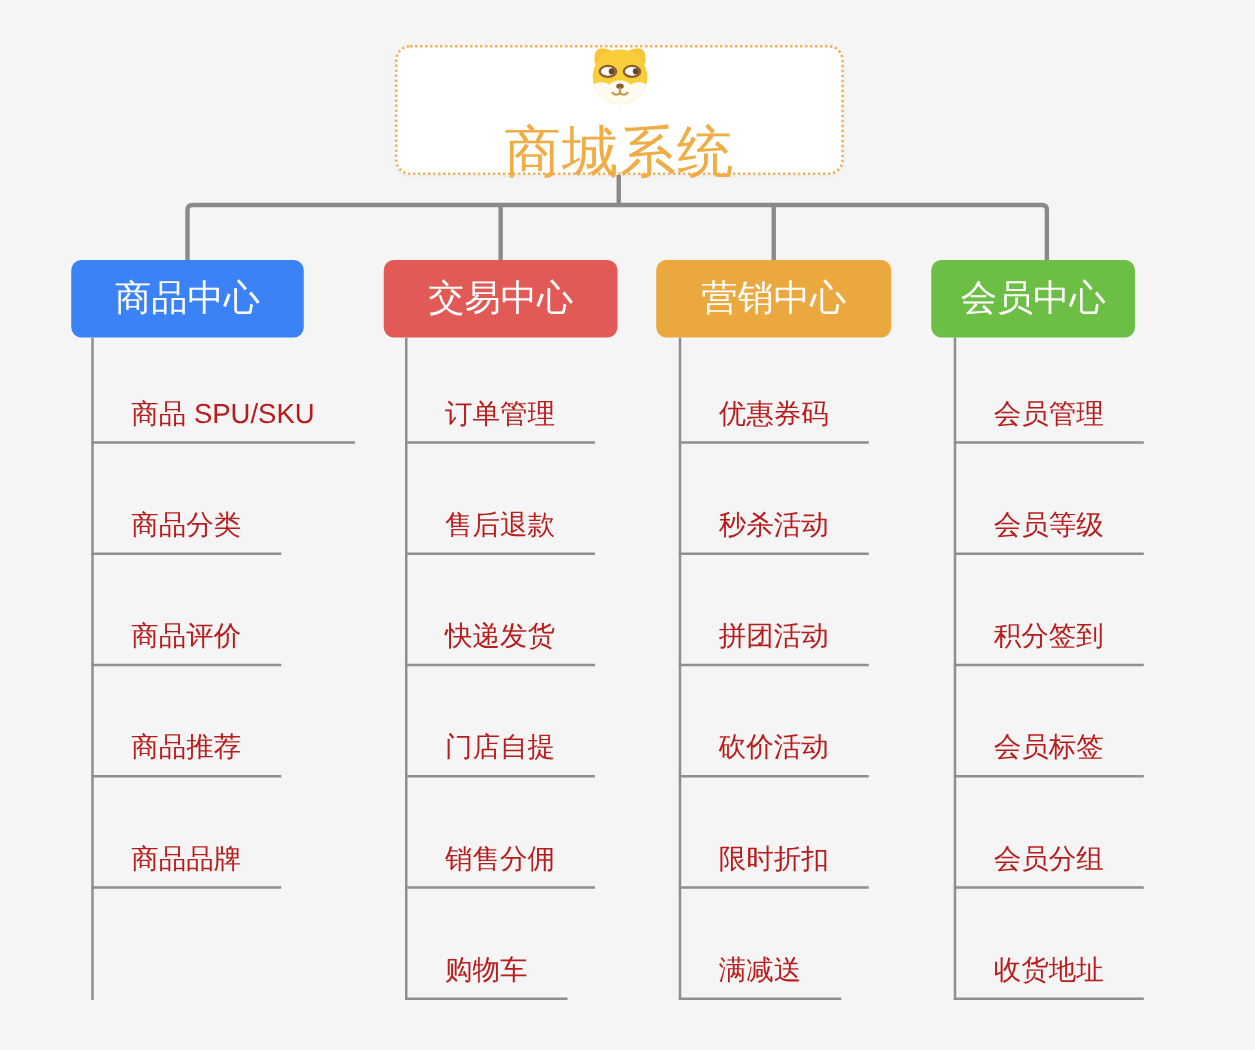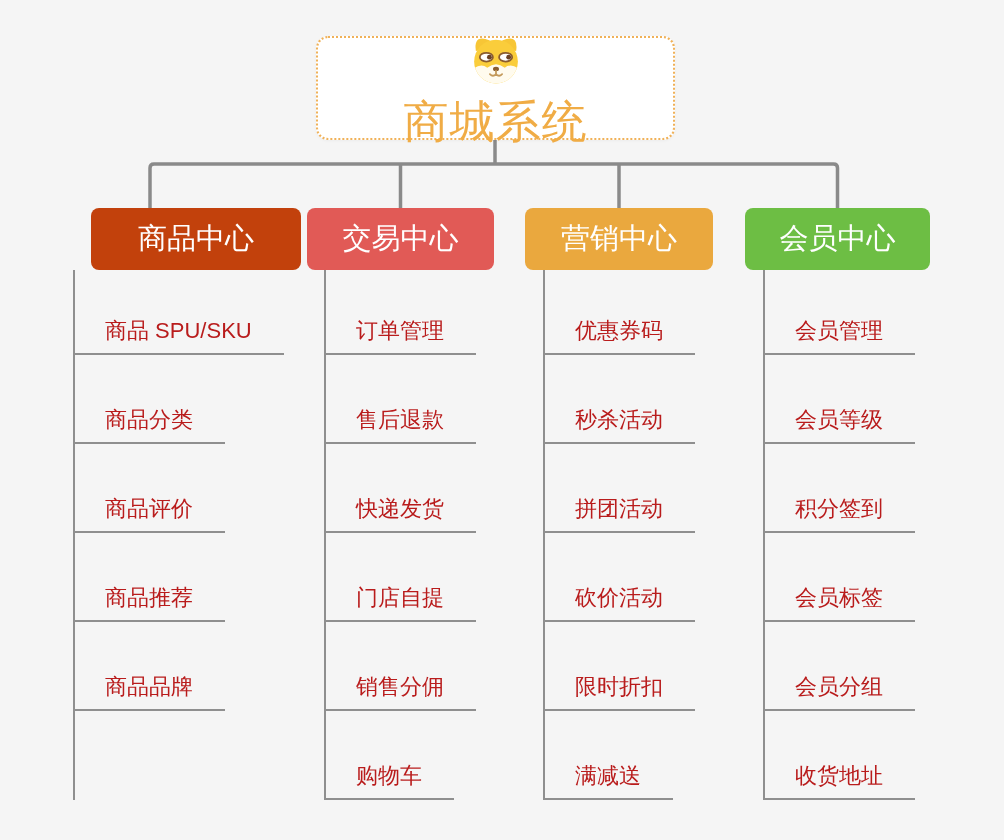--- a/index.html
+++ b/index.html
@@ -123,21 +123,21 @@
       <circle cx="24.5" cy="31" r="2.8" fill="#6B4226"></circle>
       <ellipse cx="43" cy="31" rx="7.5" ry="5" fill="#FFFFFF" stroke="#8A5C2E" stroke-width="2"></ellipse>
       <circle cx="46.5" cy="31" r="2.8" fill="#6B4226"></circle>
       <ellipse cx="32" cy="44.5" rx="3.4" ry="2.5" fill="#8A5C2E"></ellipse>
       <path d="M32 46.5 V50" stroke="#C49A5B" stroke-width="2" stroke-linecap="round" fill="none"></path>
       <path d="M25 50.5 Q28.5 54 32 50.5 Q35.5 54 39 50.5" stroke="#C49A5B" stroke-width="2" fill="none" stroke-linecap="round"></path>
     </svg>
     <span class="root-title" style="color: rgb(240, 172, 69);">商城系统</span>
   </div>
 
-  <div class="branch-header" style="left: 57px; width: 210px; background: #c2410c; margin-left: 34px;">商品中心</div>
+  <div class="branch-header" style="left: 57px; width: 186px; background: #3b82f6;">商品中心</div>
   <div class="branch-spine" style="left: 73px; background: rgb(143, 143, 143);"></div>
   <ul class="branch-items" style="left:73px;">
     <li class="leaf">
         <span class="leaf-label">商品 SPU/SKU</span>
       </li>
     <li class="leaf">
         <span class="leaf-label">商品分类</span>
       </li>
     <li class="leaf">
         <span class="leaf-label">商品评价</span>
@@ -189,21 +189,21 @@
         <span class="leaf-label">砍价活动</span>
       </li>
     <li class="leaf">
         <span class="leaf-label">限时折扣</span>
       </li>
     <li class="leaf">
         <span class="leaf-label">满减送</span>
       </li>
   </ul>
 
-  <div class="branch-header" style="left: 745px; width: 185px; background: rgb(109, 190, 68);">会员中心</div>
+  <div class="branch-header" style="left: 745px; width: 163px; background: rgb(109, 190, 68);">会员中心</div>
   <div class="branch-spine" style="left: 763px; background: rgb(143, 143, 143);"></div>
   <ul class="branch-items" style="left:763px;">
     <li class="leaf">
         <span class="leaf-label">会员管理</span>
       </li>
     <li class="leaf">
         <span class="leaf-label">会员等级</span>
       </li>
     <li class="leaf">
         <span class="leaf-label">积分签到</span>

